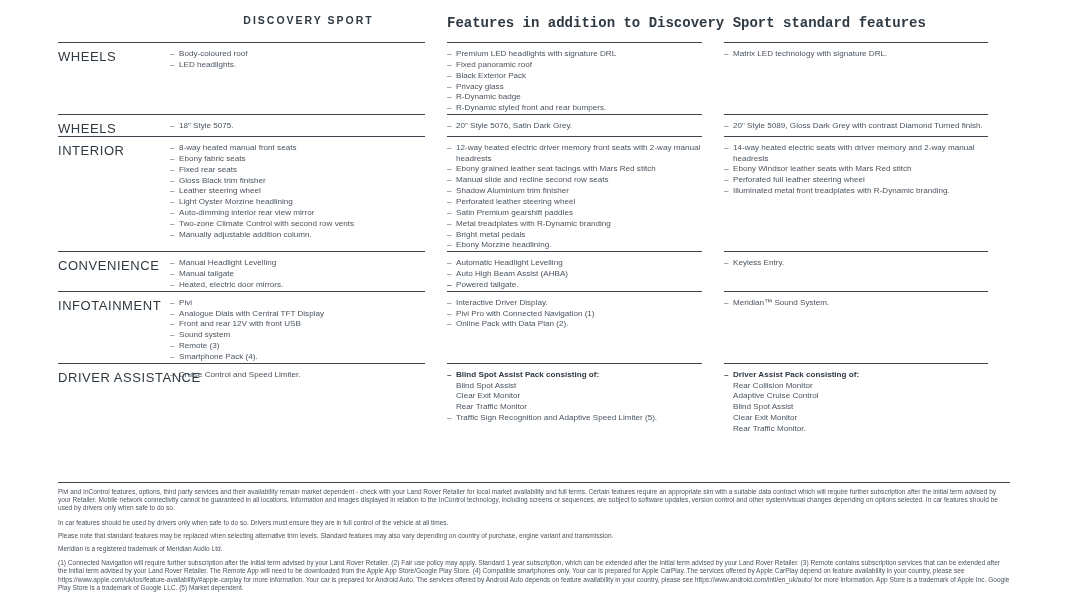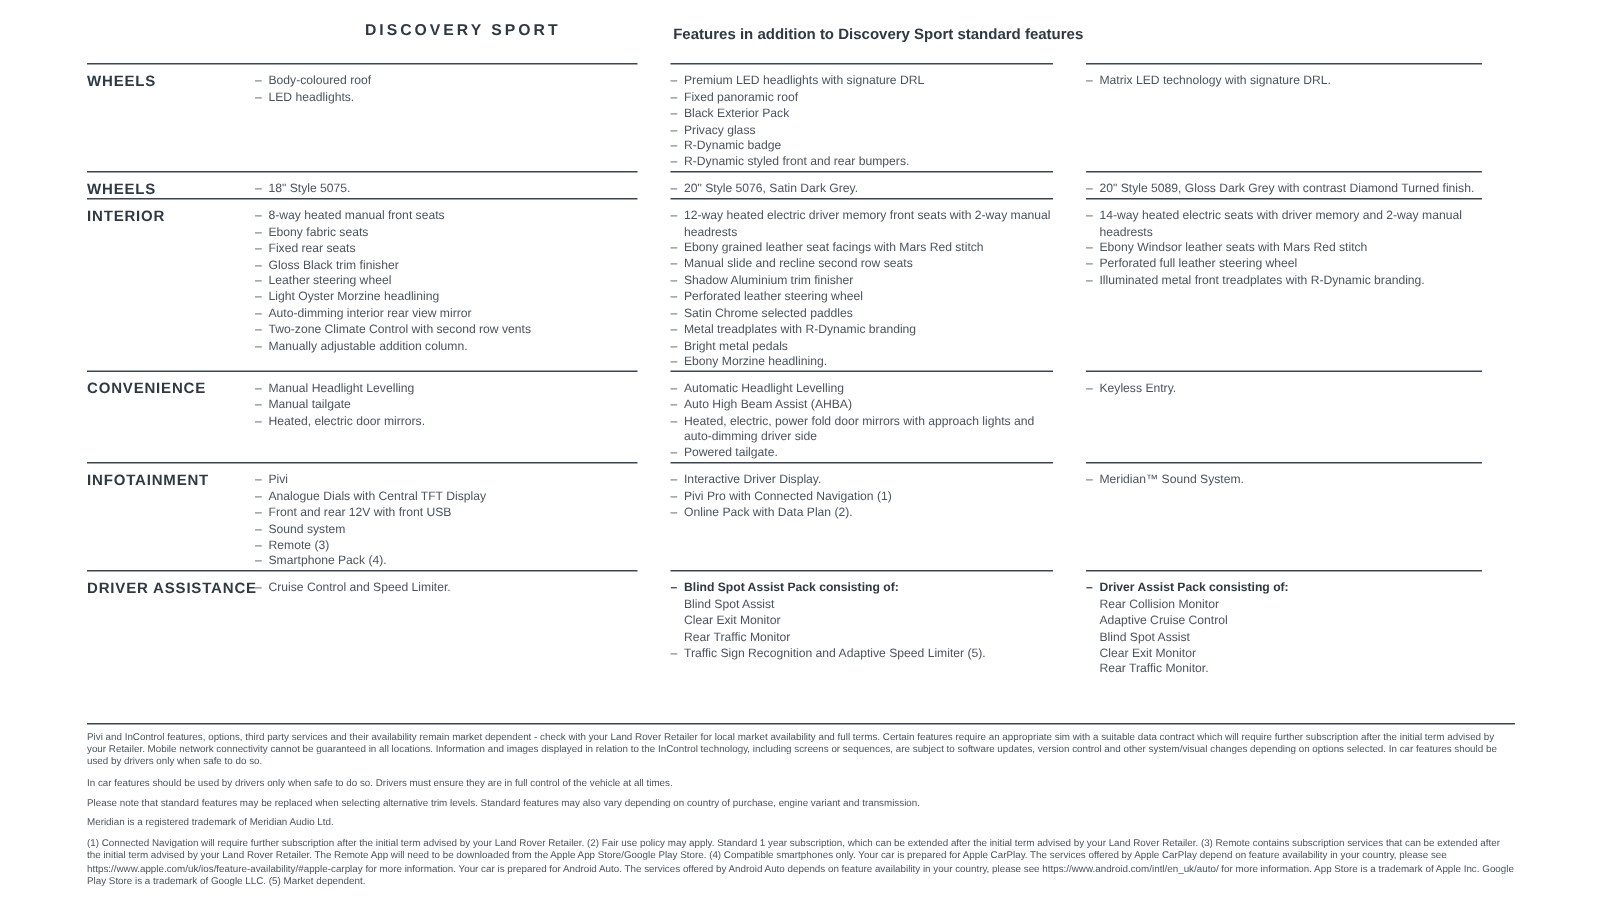--- a/index.html
+++ b/index.html
@@ -23,42 +23,43 @@
     text-align: center;
     font-size: 10.5px;
     font-weight: 700;
     letter-spacing: 2.0px;
     color: #2f3942;
     line-height: 13px;
     white-space: nowrap;
   }
   .col-sub {
     text-align: center;
-    font-size: 10px;
+    font-size: 14px;
     font-weight: 700;
     color: #2f3942;
     line-height: 13px;
     margin-top: 3px;
     white-space: nowrap;
+    font-family: Liberation Mono, monospace;
   }
 
   
   .spec-row { display: flex; align-items: flex-start; }
   .cell { position: relative; padding-top: 7px; padding-right: 14px; }
   .cell.rule::before {
     content: "";
     position: absolute; top: 0; left: 0;
     width: calc(100% - 22px);
     border-top: 1.6px solid #3c4650;
   }
   .cell.label-cell.rule::before { width: 112px; }
 
   .row-label {
-    font-size: 10px;
-    font-weight: 700;
+    font-size: 13px;
+    font-weight: 400;
     letter-spacing: 0.55px;
     color: #2f3942;
     white-space: nowrap;
   }
 
   ul.items { list-style: none; }
   ul.items li {
     position: relative;
     font-size: 8.1px;
     line-height: 10.55px;
@@ -173,21 +174,21 @@
             <li><span class="dash">–</span><span>Manually adjustable addition column.</span></li>
           </ul>
         </div>
         <div class="cell col-se rule">
           <ul class="items">
             <li><span class="dash">–</span><span>12-way heated electric driver memory front seats with 2-way manual headrests</span></li>
             <li><span class="dash">–</span><span>Ebony grained leather seat facings with Mars Red stitch</span></li>
             <li><span class="dash">–</span><span>Manual slide and recline second row seats</span></li>
             <li><span class="dash">–</span><span>Shadow Aluminium trim finisher</span></li>
             <li><span class="dash">–</span><span>Perforated leather steering wheel</span></li>
-            <li><span class="dash">–</span><span>Satin Chrome selected paddles</span></li>
+            <li><span class="dash">–</span><span>Satin Premium gearshift paddles</span></li>
             <li><span class="dash">–</span><span>Metal treadplates with R-Dynamic branding</span></li>
             <li><span class="dash">–</span><span>Bright metal pedals</span></li>
             <li><span class="dash">–</span><span>Ebony Morzine headlining.</span></li>
           </ul>
         </div>
         <div class="cell col-hse rule">
           <ul class="items">
             <li><span class="dash">–</span><span>14-way heated electric seats with driver memory and 2-way manual headrests</span></li>
             <li><span class="dash">–</span><span>Ebony Windsor leather seats with Mars Red stitch</span></li>
             <li><span class="dash">–</span><span>Perforated full leather steering wheel</span></li>
@@ -203,21 +204,21 @@
           <ul class="items">
             <li><span class="dash">–</span><span>Manual Headlight Levelling</span></li>
             <li><span class="dash">–</span><span>Manual tailgate</span></li>
             <li><span class="dash">–</span><span>Heated, electric door mirrors.</span></li>
           </ul>
         </div>
         <div class="cell col-se rule">
           <ul class="items">
             <li><span class="dash">–</span><span>Automatic Headlight Levelling</span></li>
             <li><span class="dash">–</span><span>Auto High Beam Assist (AHBA)</span></li>
-            <li><span class="dash">–</span><span>Heated, electric, power fold door mirrors with approach lights and auto-dimming driver side</span></li>
+            <li><span class="dash">–</span></li>
             <li><span class="dash">–</span><span>Powered tailgate.</span></li>
           </ul>
         </div>
         <div class="cell col-hse rule">
           <ul class="items">
             <li><span class="dash">–</span><span>Keyless Entry.</span></li>
           </ul>
         </div>
       </div>
       <div class="spec-row">

